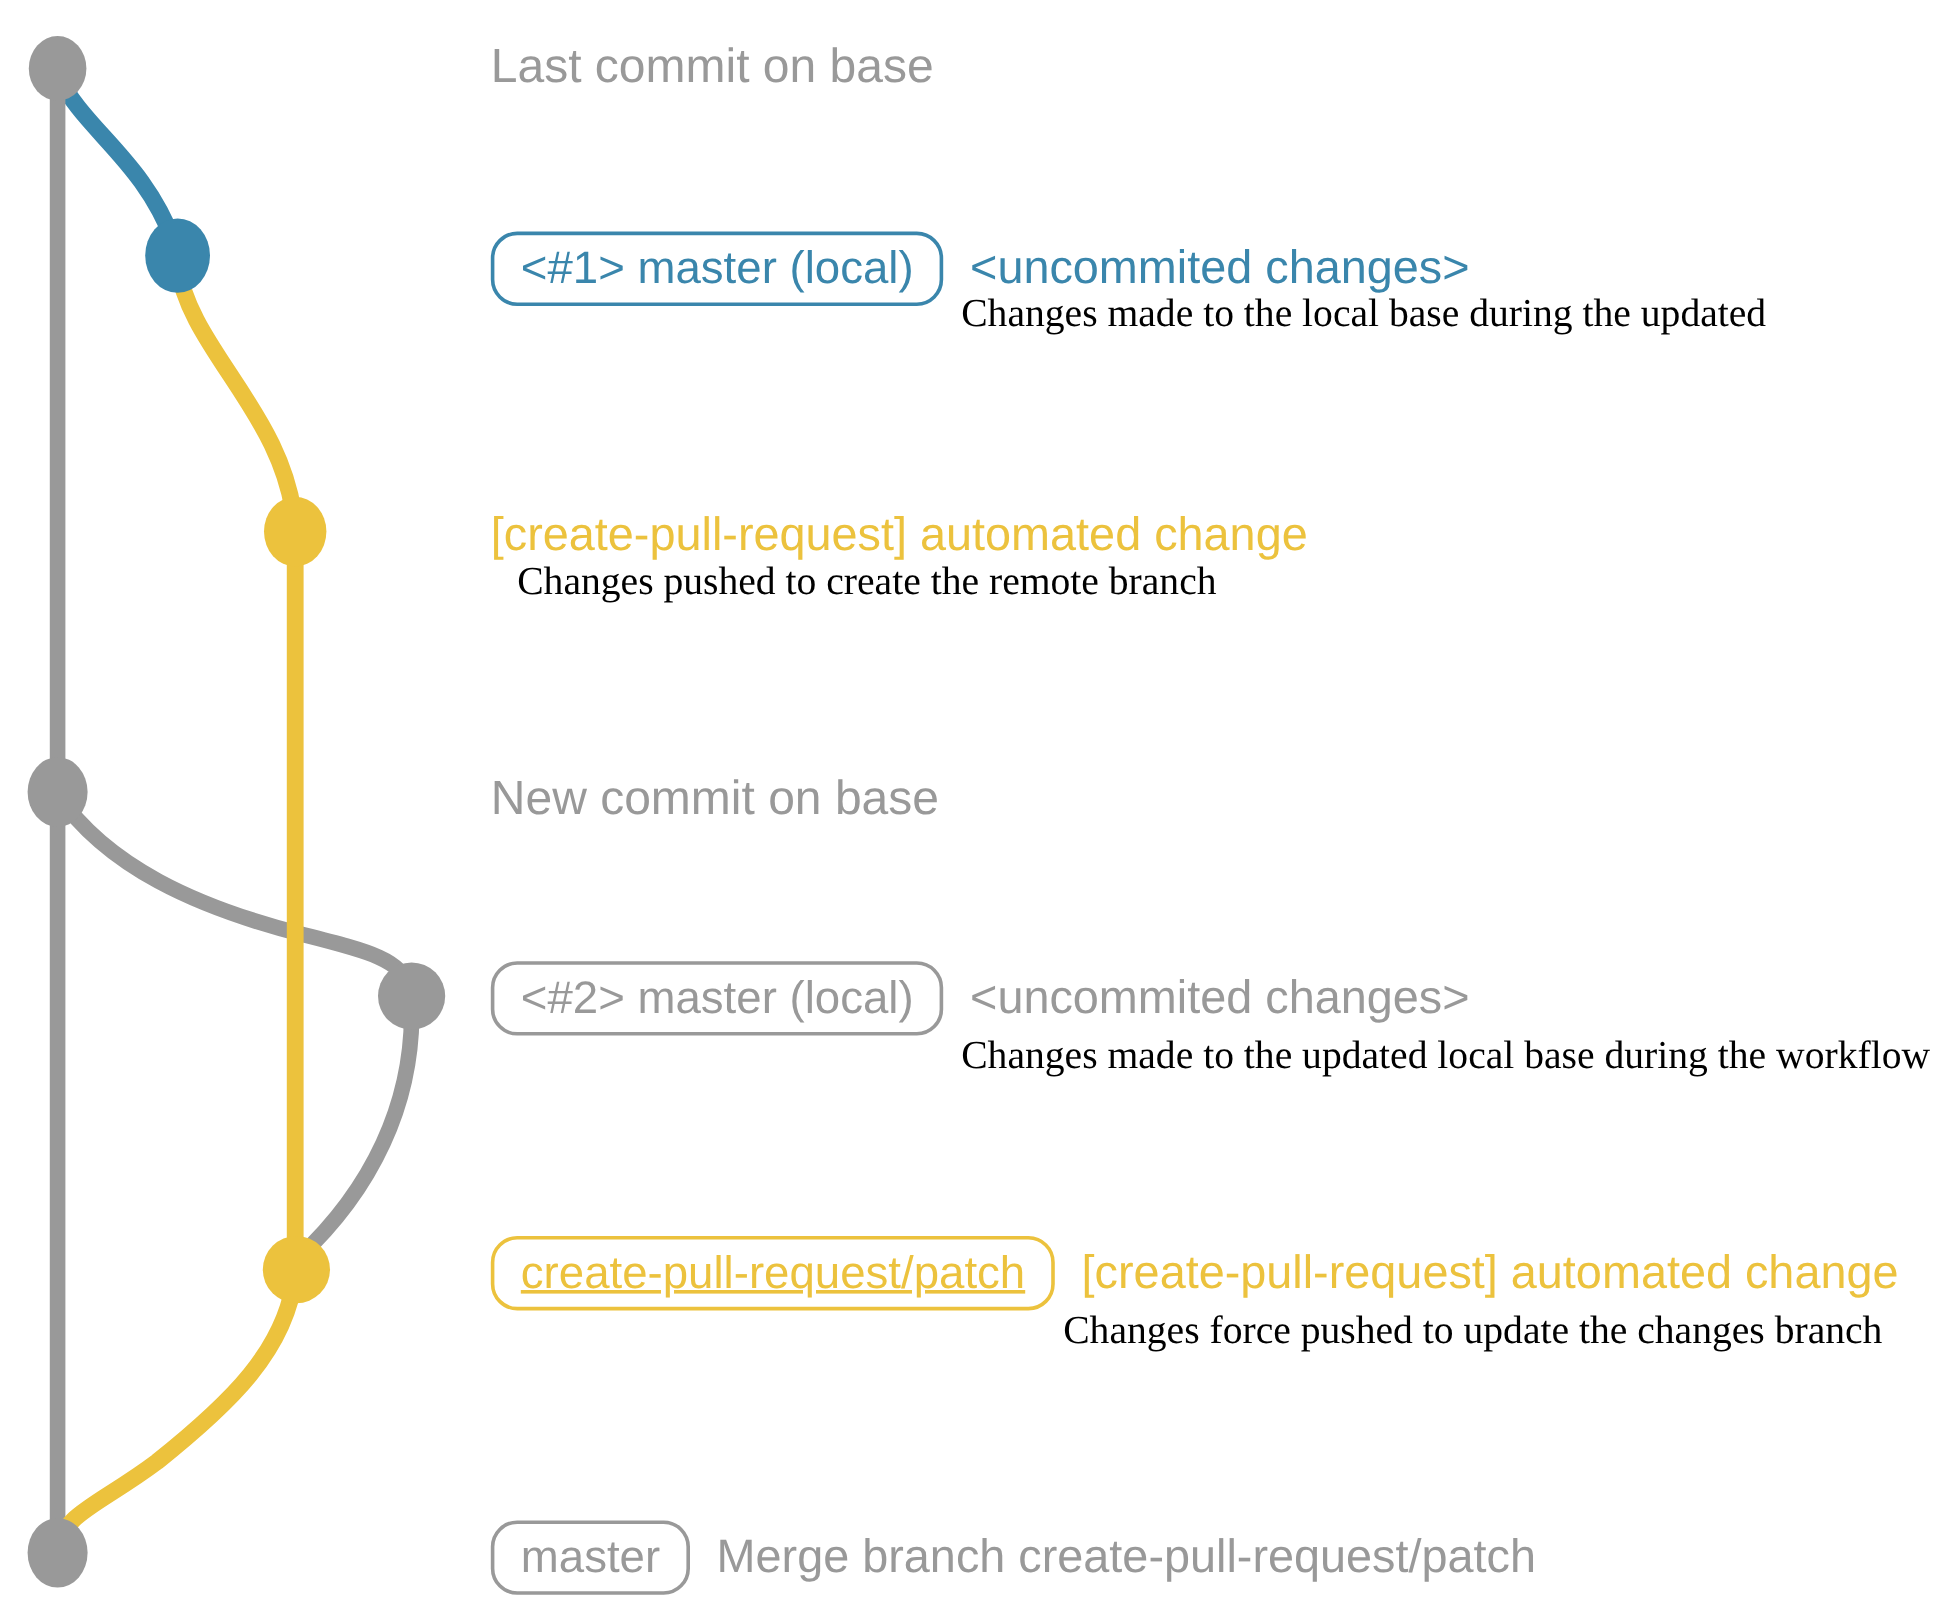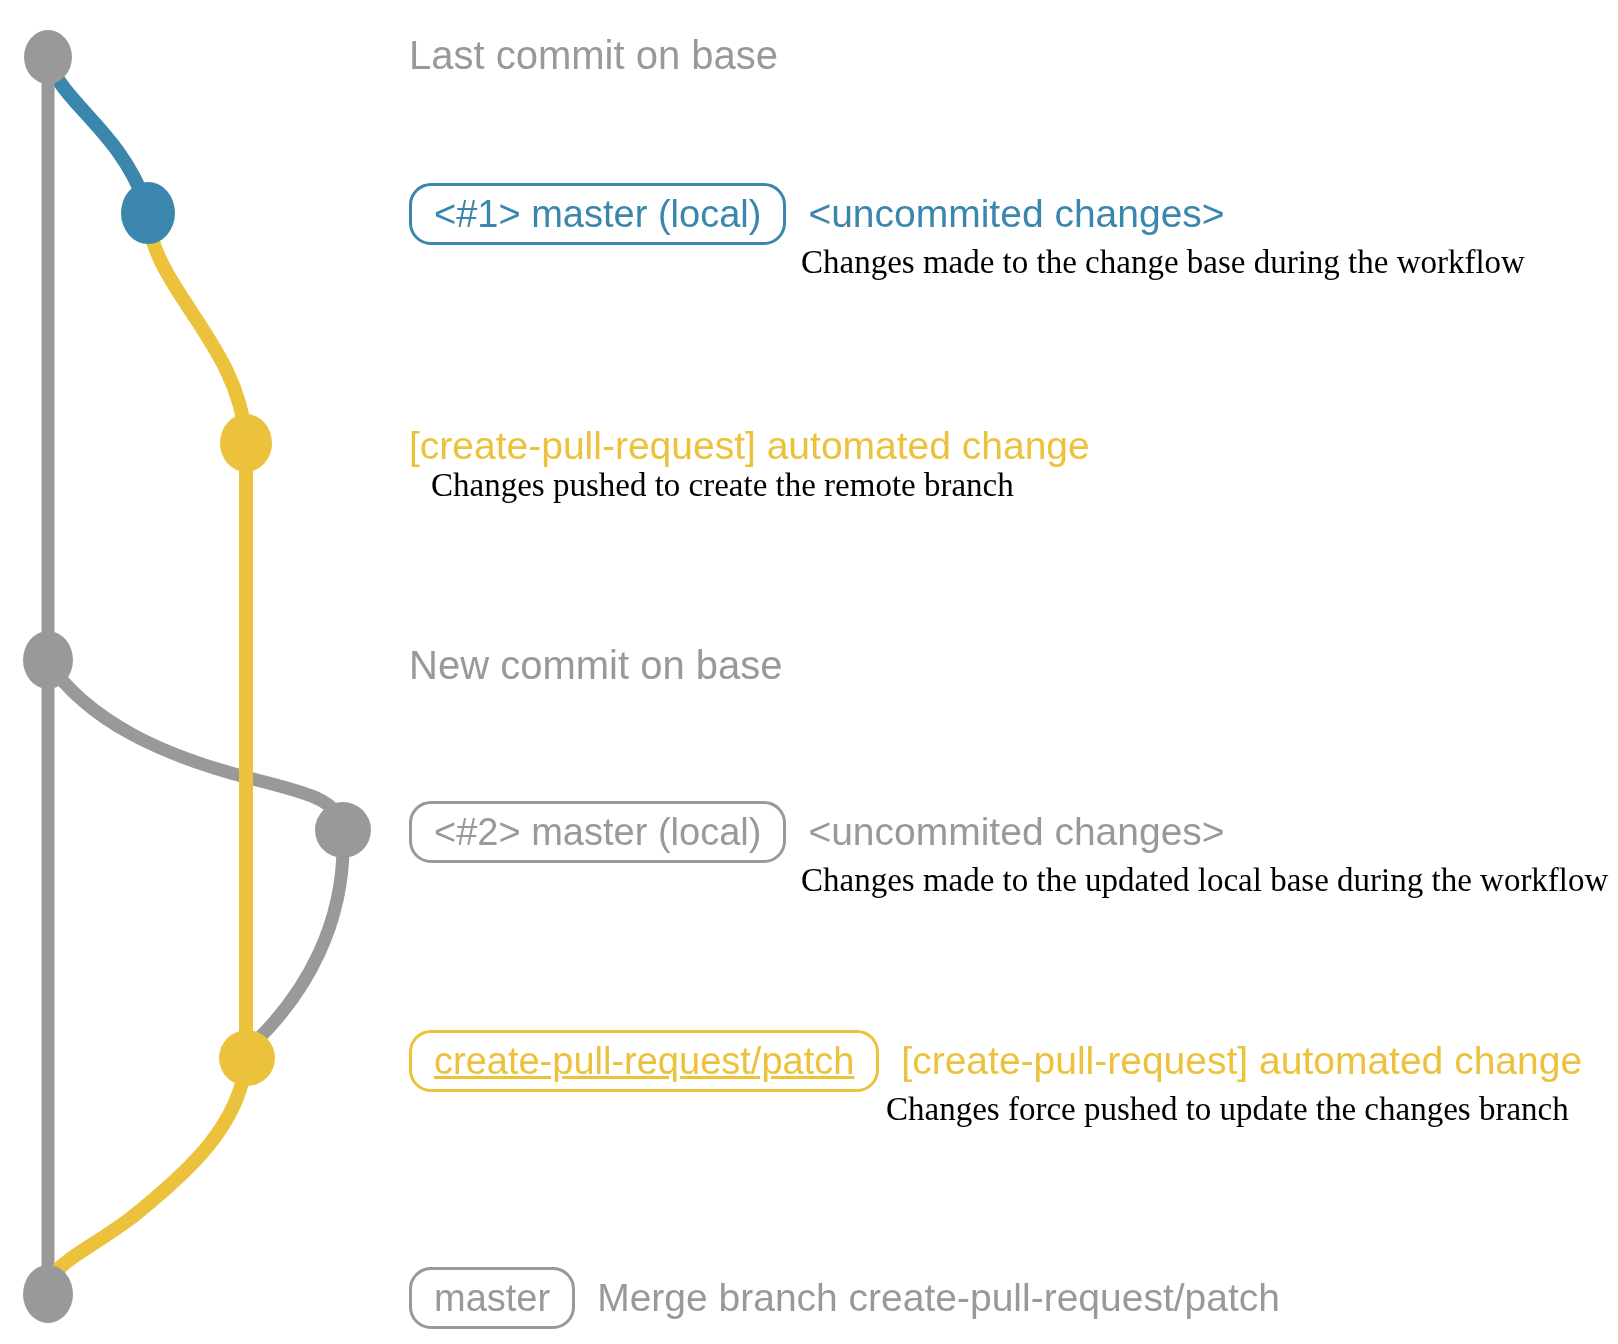--- a/index.html
+++ b/index.html
@@ -85,27 +85,27 @@
     <ellipse class="fill-blue" cx="137" cy="213" rx="27" ry="31"></ellipse>
     <ellipse class="fill-yellow" cx="235" cy="443" rx="26" ry="29"></ellipse>
     <ellipse class="fill-gray" cx="37" cy="660" rx="25" ry="29"></ellipse>
     <circle class="fill-gray" cx="332" cy="830" r="28"></circle>
     <circle class="fill-yellow" cx="236" cy="1058" r="28"></circle>
     <ellipse class="fill-gray" cx="37" cy="1294" rx="25" ry="29"></ellipse>
   </svg>
 
   <div class="abs headline" style="left:398px;top:33px;">Last commit on base</div>
 
-  <div class="abs row" style="left:398px;top:183px;">
+  <div class="abs row" style="left:398px;top:193px;">
     <div class="badge blue">
       <span>&lt;#1&gt; master (local)</span>
     </div>
     <div class="annotation blue">&lt;uncommited changes&gt;</div>
   </div>
-  <div class="abs description" style="left:790px;top:243px;">Changes made to the change base during the workflow</div>
+  <div class="abs description" style="left:790px;top:243px;">Changes made to the local base during the updated</div>
 
   <div class="abs annotation yellow" style="left:398px;top:424px;">[create-pull-request] automated change</div>
   <div class="abs description" style="left:420px;top:466px;">Changes pushed to create the remote branch</div>
 
   <div class="abs headline" style="left:398px;top:643px;">New commit on base</div>
 
   <div class="abs row" style="left:398px;top:801px;">
     <div class="badge gray">
       <span>&lt;#2&gt; master (local)</span>
     </div>

